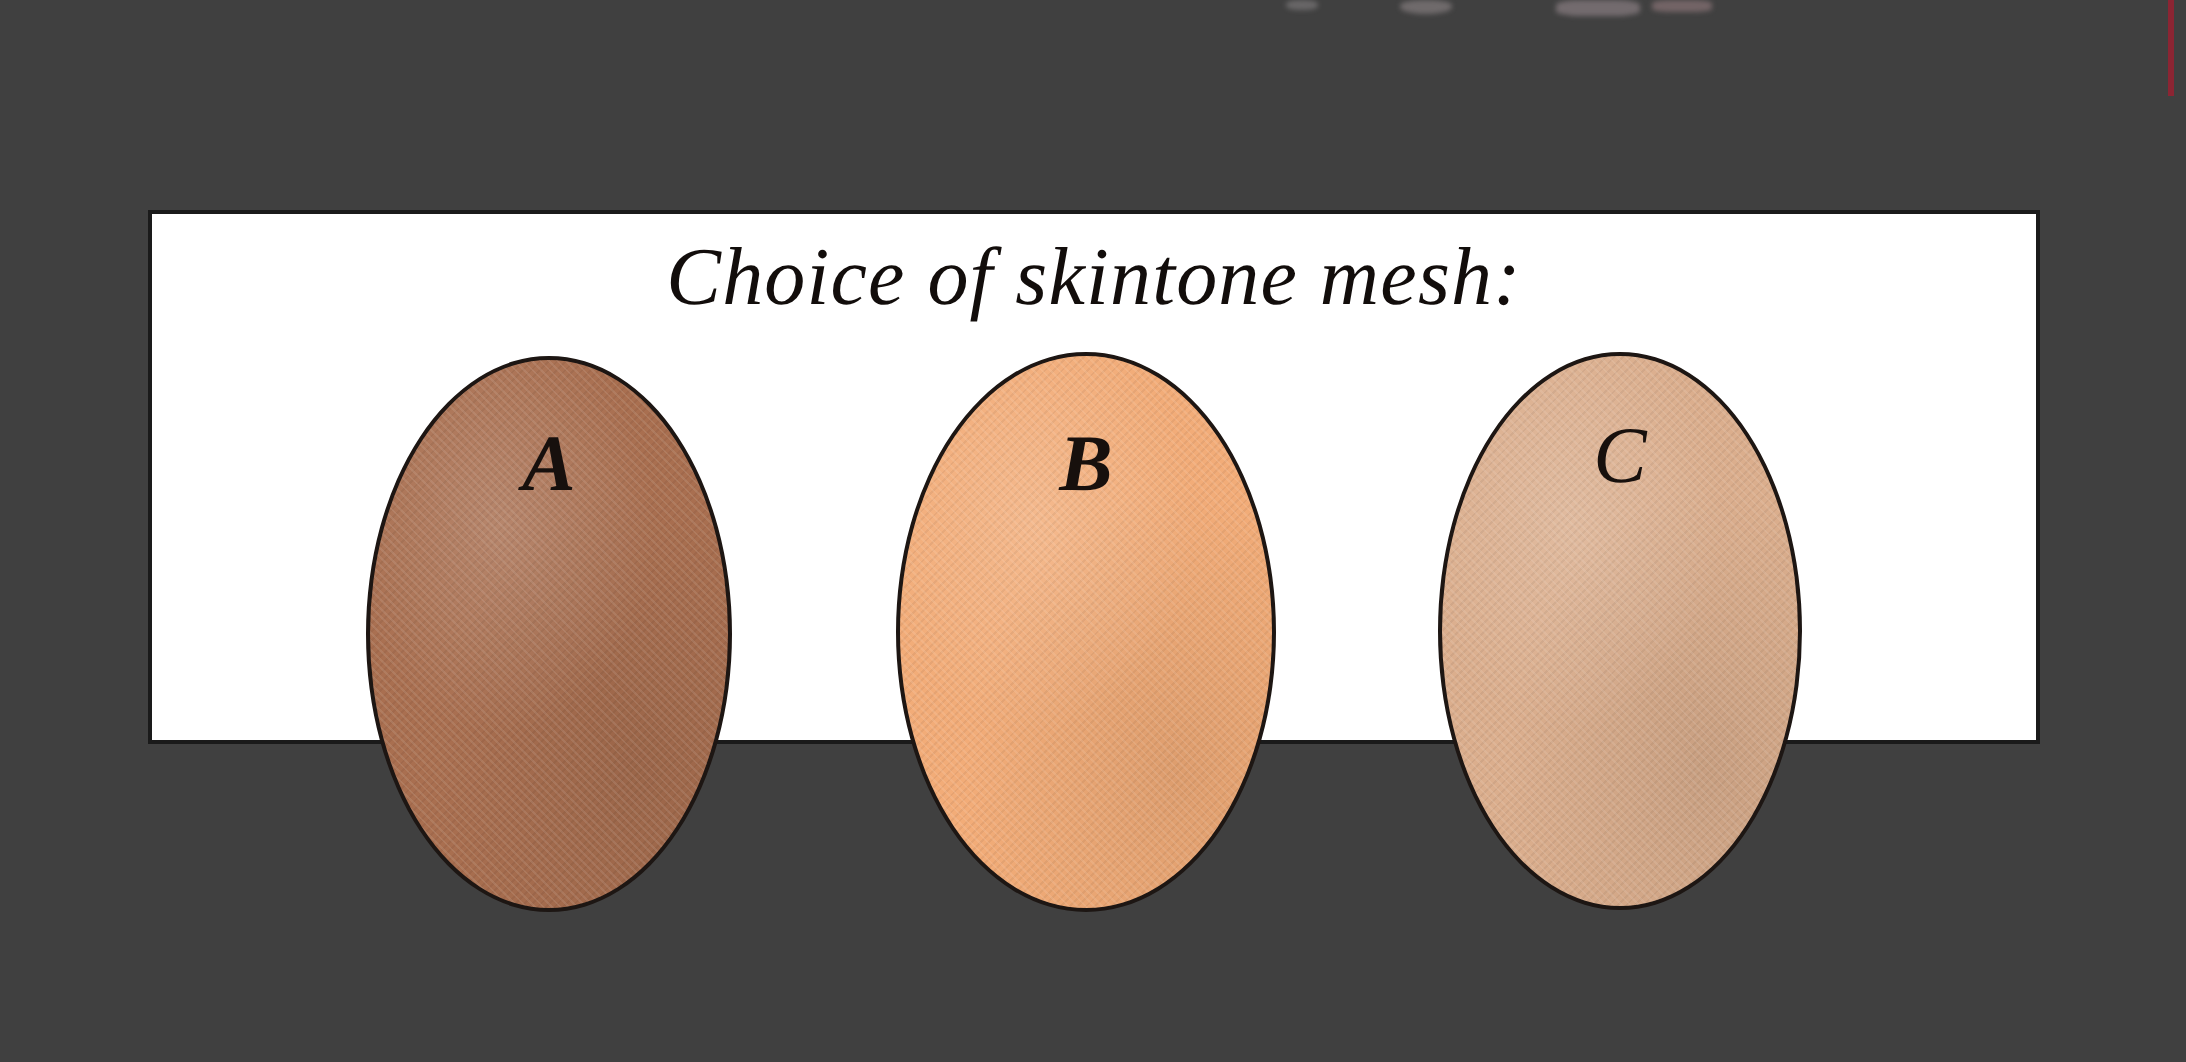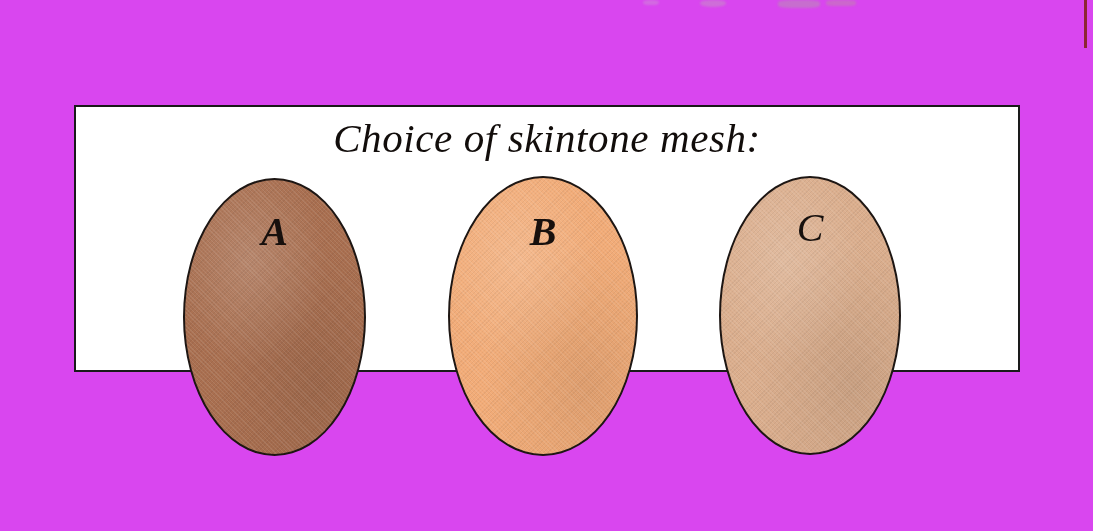--- a/index.html
+++ b/index.html
@@ -8,21 +8,21 @@
     background: #ffffff;
   }
   body {
     font-family: "Liberation Serif", serif;
   }
 
   #page {
     position: relative;
     width: 1093px;
     height: 531px;
-    background: #d946ef;
+    background: #404040;
     overflow: hidden;
   }
 
   
   .artifact {
     position: absolute;
     pointer-events: none;
   }
   .artifact-a {
     left: 700px; top: 0px; width: 26px; height: 7px;

